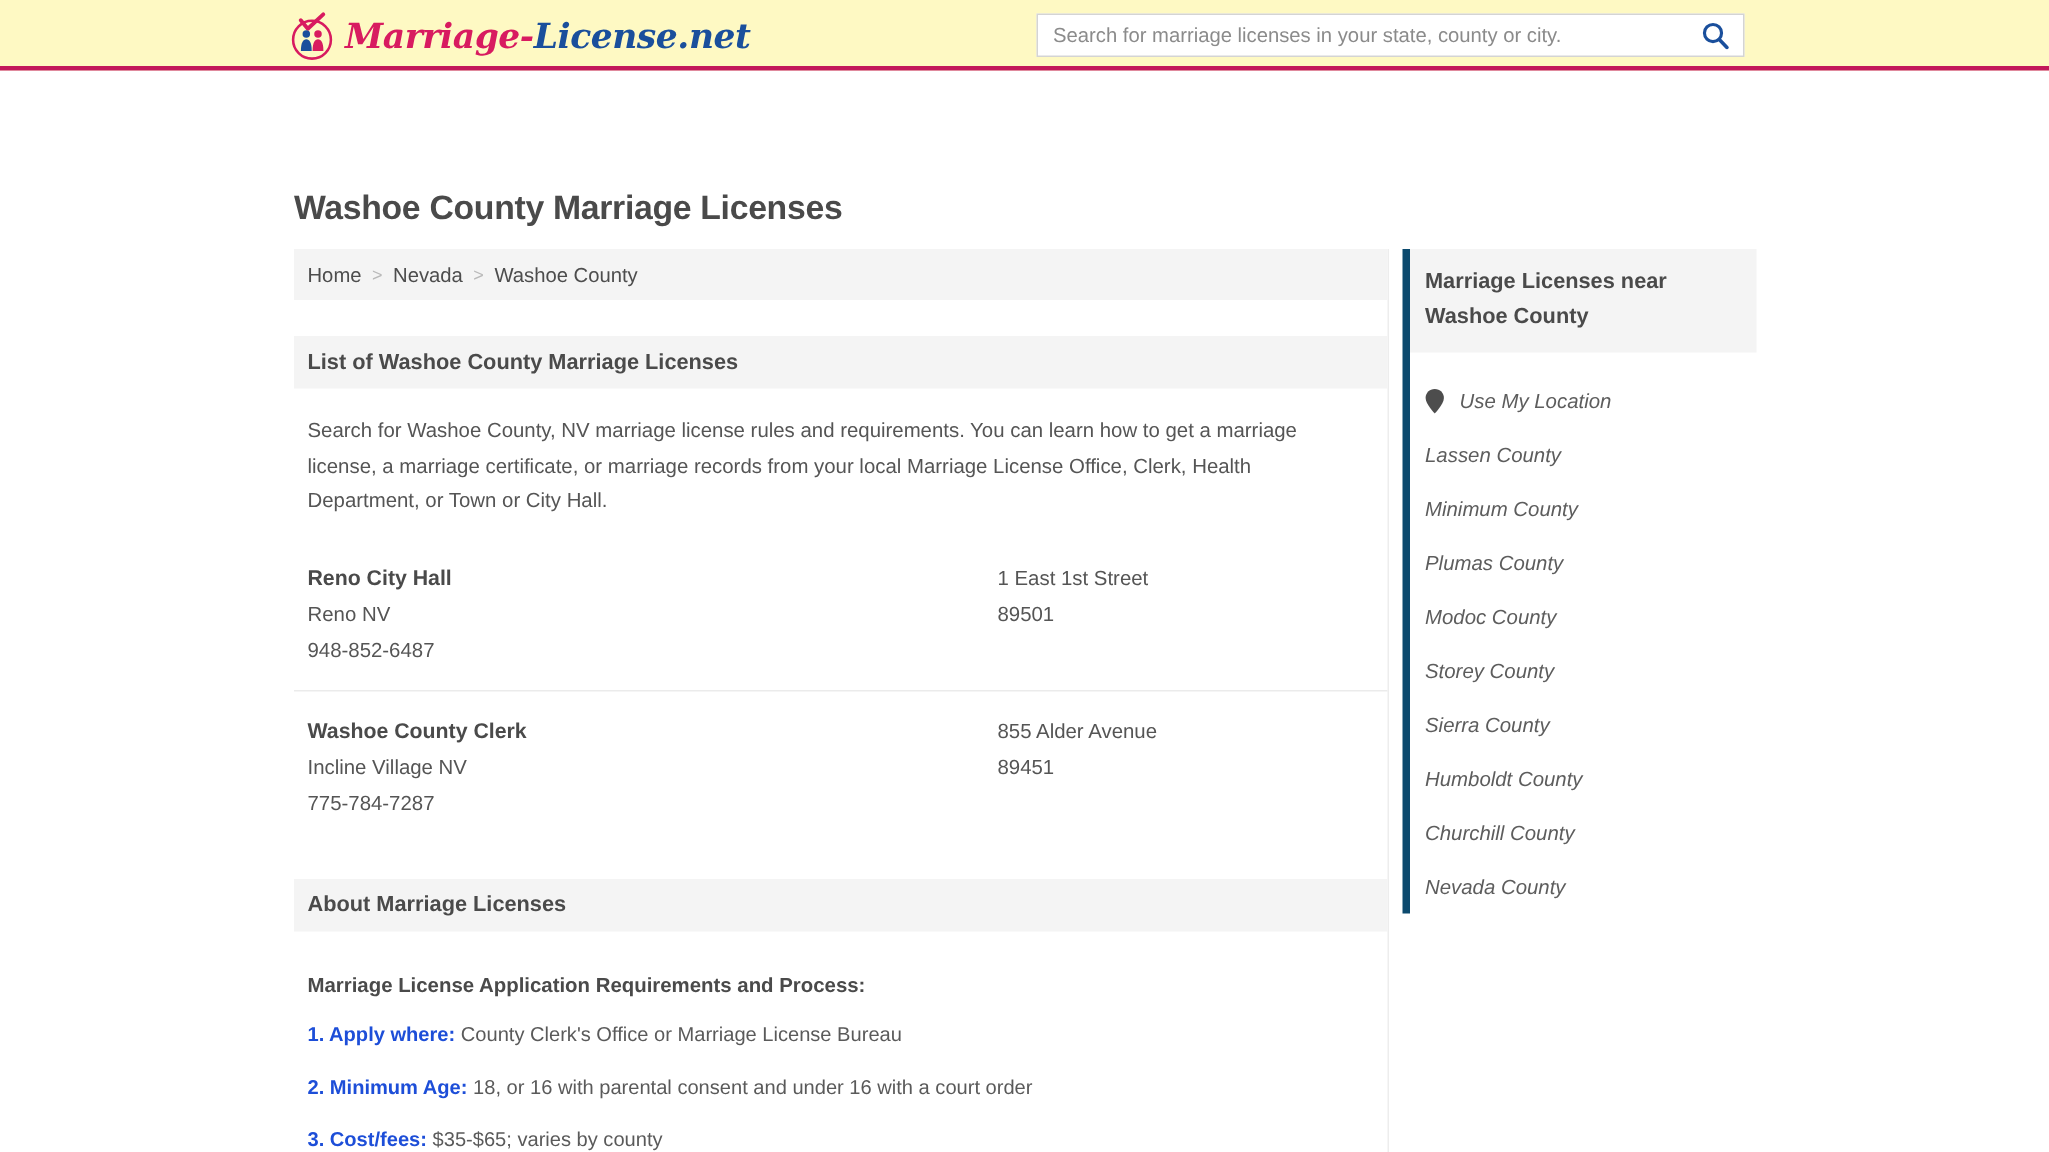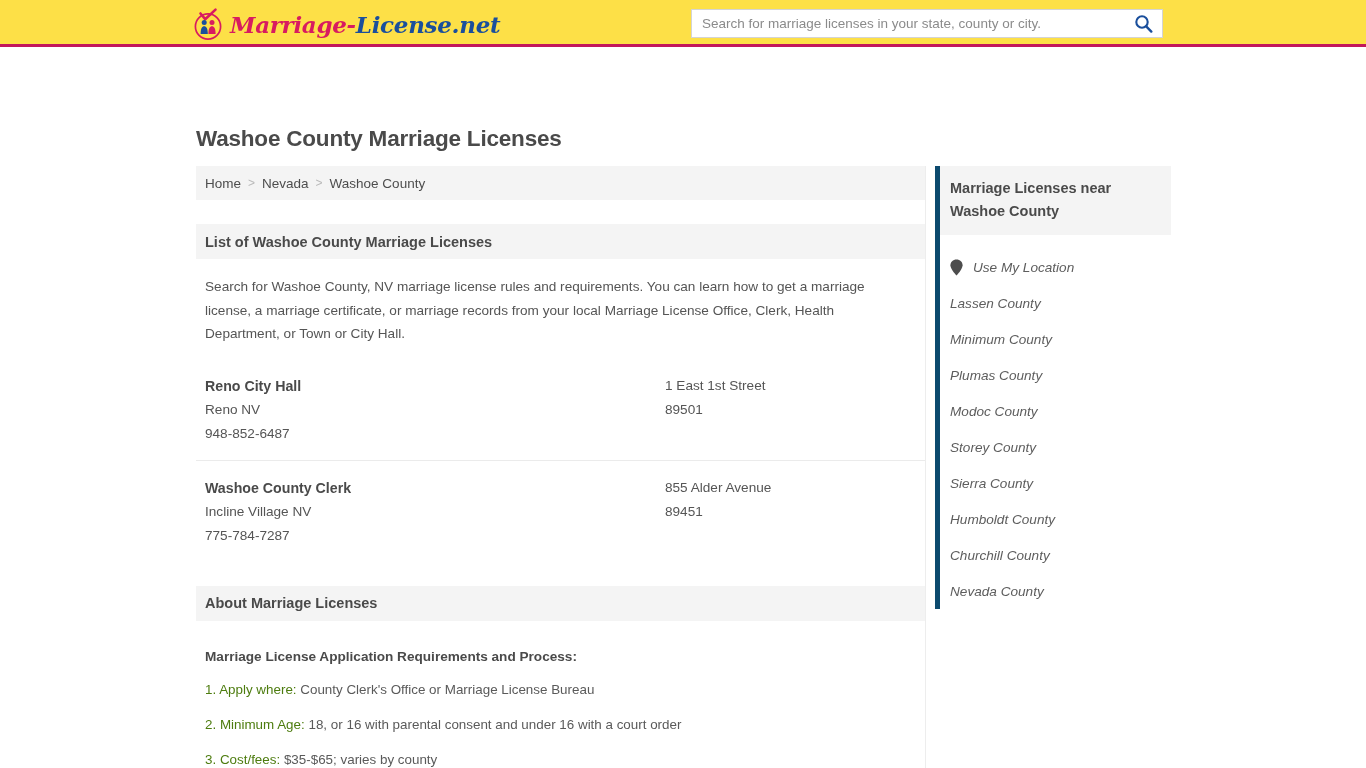--- a/index.html
+++ b/index.html
@@ -13,21 +13,21 @@
   body {
     font-family: "Liberation Sans", sans-serif;
     color: #555555;
     -webkit-font-smoothing: antialiased;
   }
 
   
   .site-header {
     position: relative;
     height: 47px;
-    background: #fde047;
+    background: #fef9c3;
     border-bottom: 3px solid #c2185b;
     box-sizing: border-box;
   }
   .logo-wrap {
     position: absolute;
     left: 191px;
     top: 5px;
     display: flex;
     align-items: center;
     height: 38px;
@@ -215,21 +215,21 @@
     font-size: 13.6px;
     font-weight: bold;
     color: #4a4a4a;
   }
   .req-item {
     margin: 17px 0 0 9px;
     font-size: 13.4px;
     color: #5a5a5a;
     line-height: 18px;
   }
-  .req-item b { color: #4d7c0f; font-weight: normal; margin-top: 20px; }
+  .req-item b { color: #1d4ed8; font-weight: bold; margin-top: 20px; }
 
   
   .side-head {
     background: #f4f4f4;
     padding: 11px 10px 12px 10px;
     box-sizing: border-box;
     width: 231px;
   }
   .side-head h3 {
     margin: 0;

